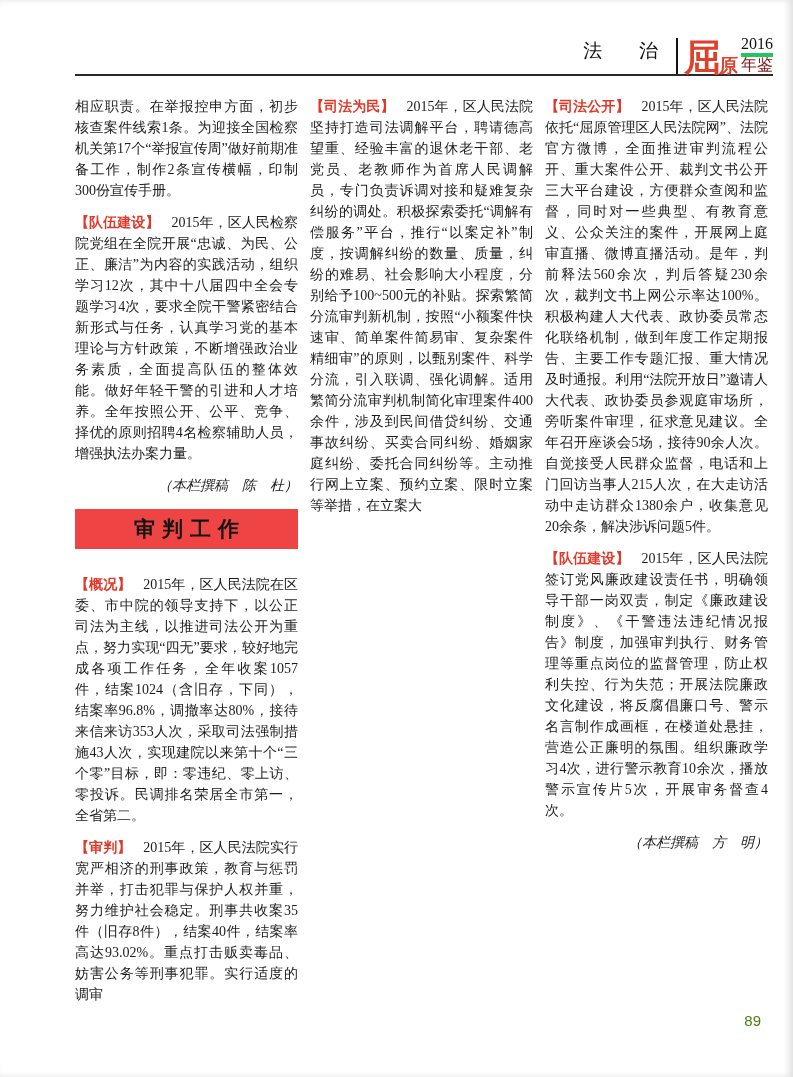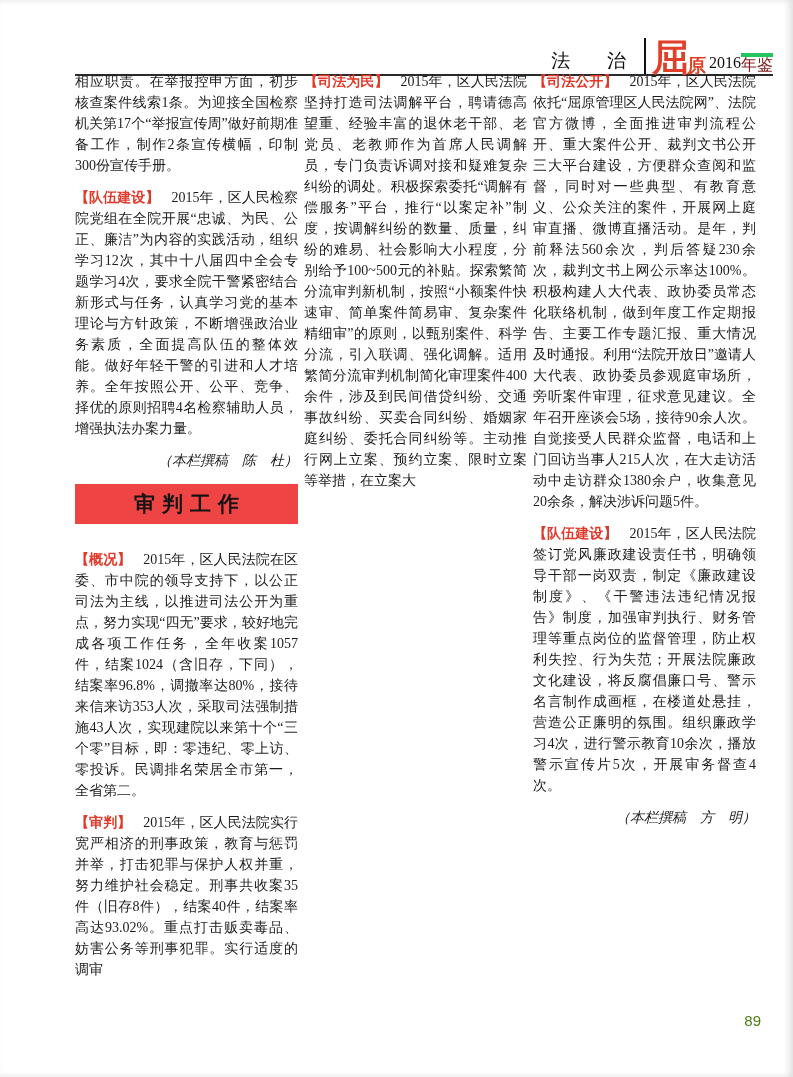--- a/index.html
+++ b/index.html
@@ -14,41 +14,41 @@
     box-shadow:inset -4px 0 6px rgba(0,0,0,.12);
   }
   
   .header{position:absolute;top:0;left:75px;right:20px;}
   .header-row{
     display:flex;justify-content:flex-end;align-items:flex-end;
     padding-top:38px;height:36px;
   }
   .section-name{
     font-size:19px;letter-spacing:16px;color:#111;
-    line-height:1;margin-right:2px;padding-bottom:4px;
+    line-height:1;margin-right:2px;padding-bottom:14px;
   }
   .header-divider{width:2px;height:36px;background:#111;margin:0 6px 0 0;}
   .logo{display:flex;align-items:flex-end;line-height:1;}
   .logo-main{
     font-family:"Liberation Sans","DejaVu Sans",sans-serif;
     font-weight:900;font-size:37px;color:#e0402a;line-height:.9;
   }
   .logo-sub{
     font-family:"Liberation Sans","DejaVu Sans",sans-serif;
     font-weight:900;font-size:19px;color:#e0402a;margin:0 3px -1px -2px;
   }
-  .logo-right{display:flex;align-items:center;}
+  .logo-right{display:flex;flex-direction:column;align-items:center;}
   .logo-year{font-size:16px;color:#111;line-height:1.05;}
   .logo-type{font-size:16px;color:#7f1d1d;line-height:1.05;border-top:4px solid #22c55e;}
   .header-rule{border-bottom:2px solid #2a2a2a;margin-top:0;}
   
   .content{
-    position:absolute;top:71px;left:75px;
+    position:absolute;top:96px;left:75px;
     width:693px;height:932px;
-    display:flex;gap:6px;overflow:hidden;
+    display:flex;gap:12px;overflow:hidden;
   }
   .col{width:223px;overflow:hidden;}
   .para{
     margin:0 0 11px 0;
     font-size:14px;line-height:21px;
     text-align:justify;text-justify:inter-character;
   }
   .lbl{
     font-family:"Liberation Sans","DejaVu Sans",sans-serif;
     font-weight:bold;color:#e0392a;margin-right:.85em;

